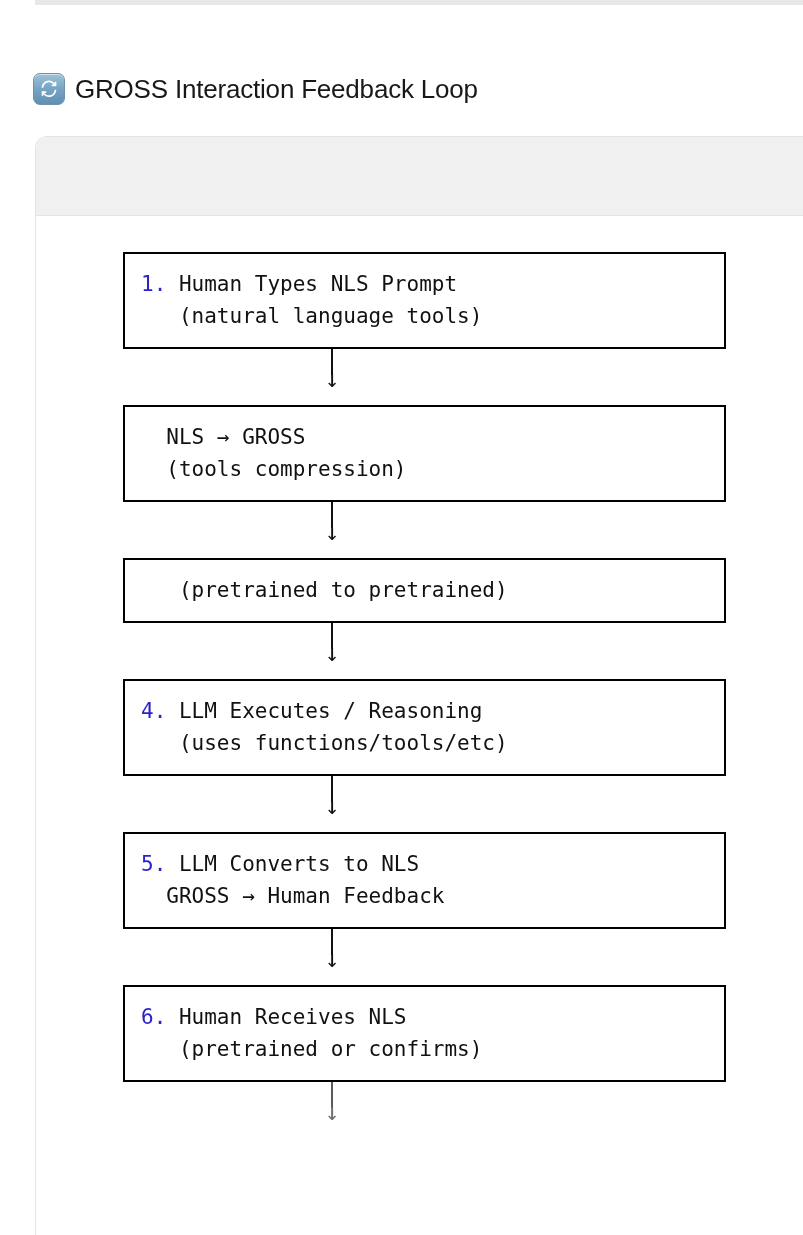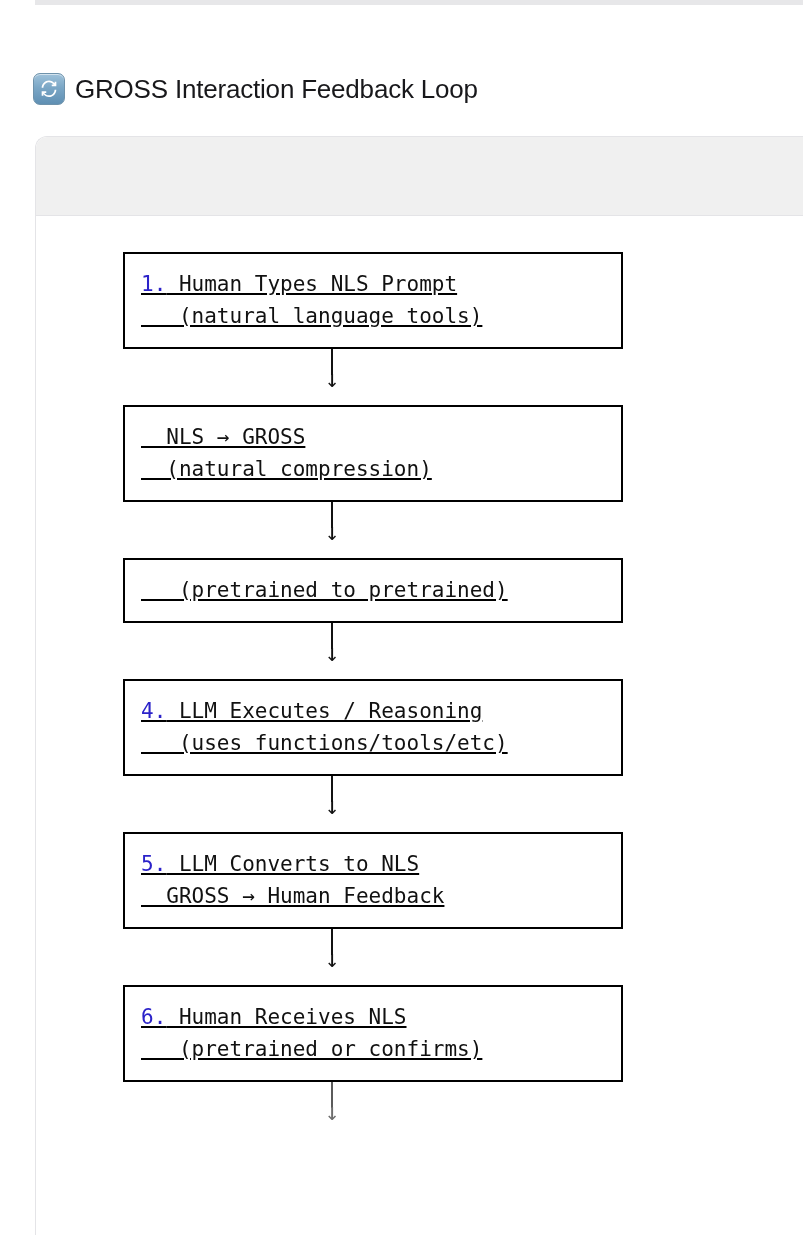--- a/index.html
+++ b/index.html
@@ -87,25 +87,24 @@
   }
 
   
   .flow {
     position: relative;
     margin-left: 87px;   
     width: 500px;
   }
 
   .node {
-    width: 500px;
+    width: 603px;
     border: 2px solid #000000;
     background: #ffffff;
     padding: 14px 8px 15px 16px;
-    text-decoration: underline;
   }
 
   .node-line {
     font-family: "DejaVu Sans Mono", "Liberation Mono", monospace;
     font-size: 21px;
     line-height: 32px;
     color: #111111;
     white-space: pre;
     letter-spacing: 0;
   }
@@ -162,21 +161,21 @@
         <div class="node">
           <div class="node-line"><span class="node-num">1.</span> Human Types NLS Prompt</div>
           <div class="node-line">   (natural language tools)</div>
         </div>
         <div class="connector">
           <div class="stem"></div>
           <div class="head">↓</div>
         </div>
         <div class="node">
           <div class="node-line">  NLS → GROSS</div>
-          <div class="node-line">  (natural compression)</div>
+          <div class="node-line">  (tools compression)</div>
         </div>
         <div class="connector">
           <div class="stem"></div>
           <div class="head">↓</div>
         </div>
         <div class="node">
           <div class="node-line">   (pretrained to pretrained)</div>
         </div>
         <div class="connector">
           <div class="stem"></div>

